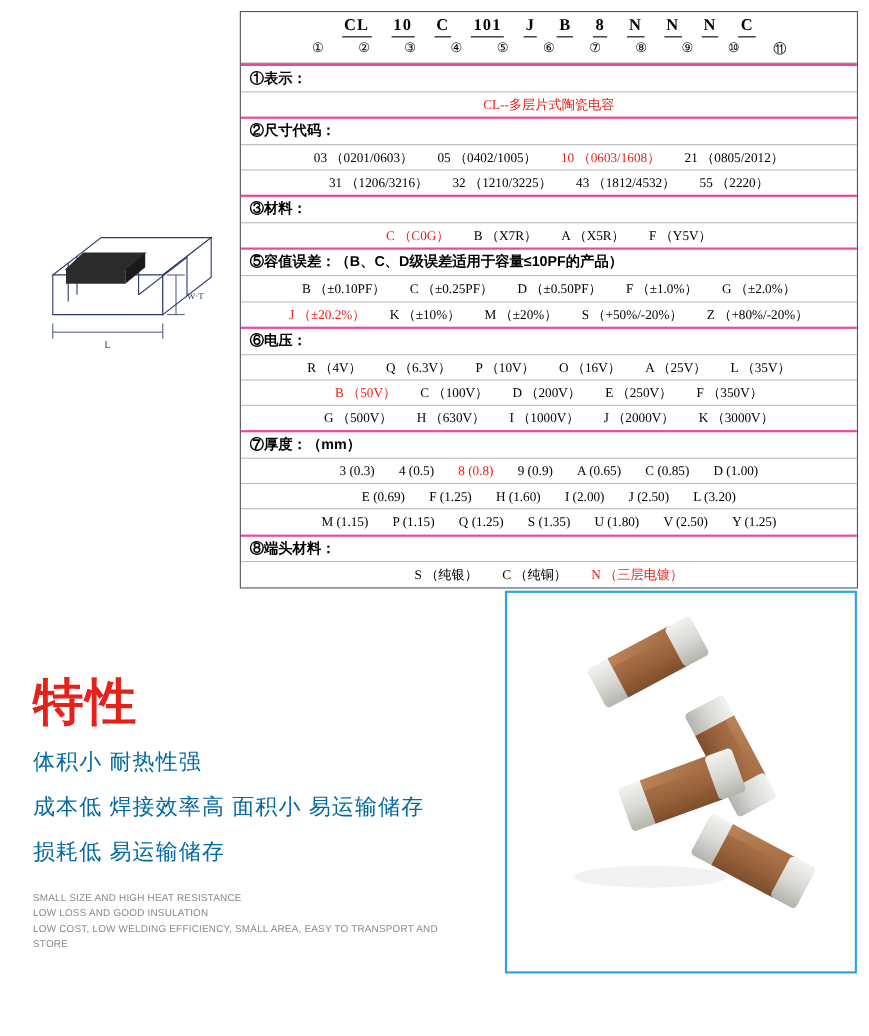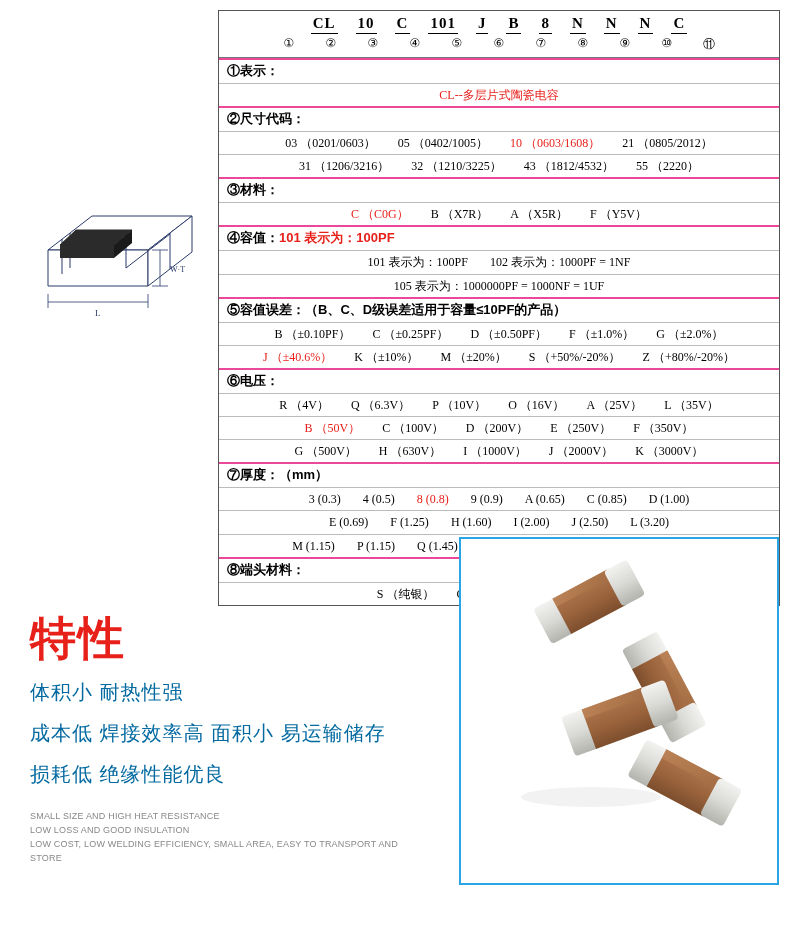--- a/index.html
+++ b/index.html
@@ -171,40 +171,35 @@
       <div class="sect">
         <div class="sect-title">②尺寸代码：</div>
         <div class="sect-line"><span class="cell">03 （0201/0603）</span><span class="cell gap-l">05 （0402/1005）</span><span class="cell gap-l red">10 （0603/1608）</span><span class="cell gap-l">21 （0805/2012）</span></div>
         <div class="sect-line"><span class="cell">31 （1206/3216）</span><span class="cell gap-l">32 （1210/3225）</span><span class="cell gap-l">43 （1812/4532）</span><span class="cell gap-l">55 （2220）</span></div>
       </div>
       <div class="sect">
         <div class="sect-title">③材料：</div>
         <div class="sect-line"><span class="cell red">C （C0G）</span><span class="cell gap-l">B （X7R）</span><span class="cell gap-l">A （X5R）</span><span class="cell gap-l">F （Y5V）</span></div>
       </div>
       <div class="sect">
-        <div class="sect-title"><span>④容值：</span><span class="red">101  表示为：100PF</span></div>
-        <div class="sect-line"><span class="cell">101 表示为：100PF</span><span class="cell gap-l">102 表示为：1000PF = 1NF</span></div>
-        <div class="sect-line"><span class="cell">105 表示为：1000000PF = 1000NF = 1UF</span></div>
-      </div>
-      <div class="sect">
         <div class="sect-title">⑤容值误差：（B、C、D级误差适用于容量≤10PF的产品）</div>
         <div class="sect-line"><span class="cell">B （±0.10PF）</span><span class="cell gap-l">C （±0.25PF）</span><span class="cell gap-l">D （±0.50PF）</span><span class="cell gap-l">F （±1.0%）</span><span class="cell gap-l">G （±2.0%）</span></div>
-        <div class="sect-line"><span class="cell red">J （±40.6%）</span><span class="cell gap-l">K （±10%）</span><span class="cell gap-l">M （±20%）</span><span class="cell gap-l">S （+50%/-20%）</span><span class="cell gap-l">Z （+80%/-20%）</span></div>
+        <div class="sect-line"><span class="cell red">J （±20.2%）</span><span class="cell gap-l">K （±10%）</span><span class="cell gap-l">M （±20%）</span><span class="cell gap-l">S （+50%/-20%）</span><span class="cell gap-l">Z （+80%/-20%）</span></div>
       </div>
       <div class="sect">
         <div class="sect-title">⑥电压：</div>
         <div class="sect-line"><span class="cell">R （4V）</span><span class="cell gap-l">Q （6.3V）</span><span class="cell gap-l">P （10V）</span><span class="cell gap-l">O （16V）</span><span class="cell gap-l">A （25V）</span><span class="cell gap-l">L （35V）</span></div>
         <div class="sect-line"><span class="cell red">B （50V）</span><span class="cell gap-l">C （100V）</span><span class="cell gap-l">D （200V）</span><span class="cell gap-l">E （250V）</span><span class="cell gap-l">F （350V）</span></div>
         <div class="sect-line"><span class="cell">G （500V）</span><span class="cell gap-l">H （630V）</span><span class="cell gap-l">I （1000V）</span><span class="cell gap-l">J （2000V）</span><span class="cell gap-l">K （3000V）</span></div>
       </div>
       <div class="sect">
         <div class="sect-title">⑦厚度：（mm）</div>
         <div class="sect-line"><span class="cell">3 (0.3)</span><span class="cell gap-l">4 (0.5)</span><span class="cell gap-l red">8 (0.8)</span><span class="cell gap-l">9 (0.9)</span><span class="cell gap-l">A (0.65)</span><span class="cell gap-l">C (0.85)</span><span class="cell gap-l">D (1.00)</span></div>
         <div class="sect-line"><span class="cell">E (0.69)</span><span class="cell gap-l">F (1.25)</span><span class="cell gap-l">H (1.60)</span><span class="cell gap-l">I (2.00)</span><span class="cell gap-l">J (2.50)</span><span class="cell gap-l">L (3.20)</span></div>
-        <div class="sect-line"><span class="cell">M (1.15)</span><span class="cell gap-l">P (1.15)</span><span class="cell gap-l">Q (1.45)</span><span class="cell gap-l">S (1.35)</span><span class="cell gap-l">U (1.80)</span><span class="cell gap-l">V (2.50)</span><span class="cell gap-l">Y (1.25)</span></div>
+        <div class="sect-line"><span class="cell">M (1.15)</span><span class="cell gap-l">P (1.15)</span><span class="cell gap-l">Q (1.25)</span><span class="cell gap-l">S (1.35)</span><span class="cell gap-l">U (1.80)</span><span class="cell gap-l">V (2.50)</span><span class="cell gap-l">Y (1.25)</span></div>
       </div>
       <div class="sect">
         <div class="sect-title">⑧端头材料：</div>
         <div class="sect-line"><span class="cell">S （纯银）</span><span class="cell gap-l">C （纯铜）</span><span class="cell gap-l red">N （三层电镀）</span></div>
       </div>
     </div>
 </div>
 
 <div class="drawing">
   <svg width="160" height="140" viewBox="0 0 160 140">
@@ -237,21 +232,21 @@
     </g>
     <text x="55" y="126" font-family="Liberation Serif, serif" font-size="9" fill="#2b3a6b">L</text>
     <text x="130" y="82" font-family="Liberation Serif, serif" font-size="8" fill="#2b3a6b">W·T</text>
   </svg>
 </div>
 
 <div class="features">
   <div class="feat-title">特性</div>
   <div class="feat-line">体积小 耐热性强</div>
   <div class="feat-line">成本低 焊接效率高 面积小 易运输储存</div>
-  <div class="feat-line">损耗低 绝缘性能优良</div>
+  <div class="feat-line">损耗低 易运输储存</div>
   <div class="feat-en">
     <div>SMALL SIZE AND HIGH HEAT RESISTANCE</div>
     <div>LOW LOSS AND GOOD INSULATION</div>
     <div>LOW COST, LOW WELDING EFFICIENCY, SMALL AREA, EASY TO TRANSPORT AND STORE</div>
   </div>
 </div>
 
 <div class="photo">
   <svg width="316" height="344" viewBox="0 0 316 344">
     <rect x="0" y="0" width="316" height="344" fill="#ffffff"></rect>

